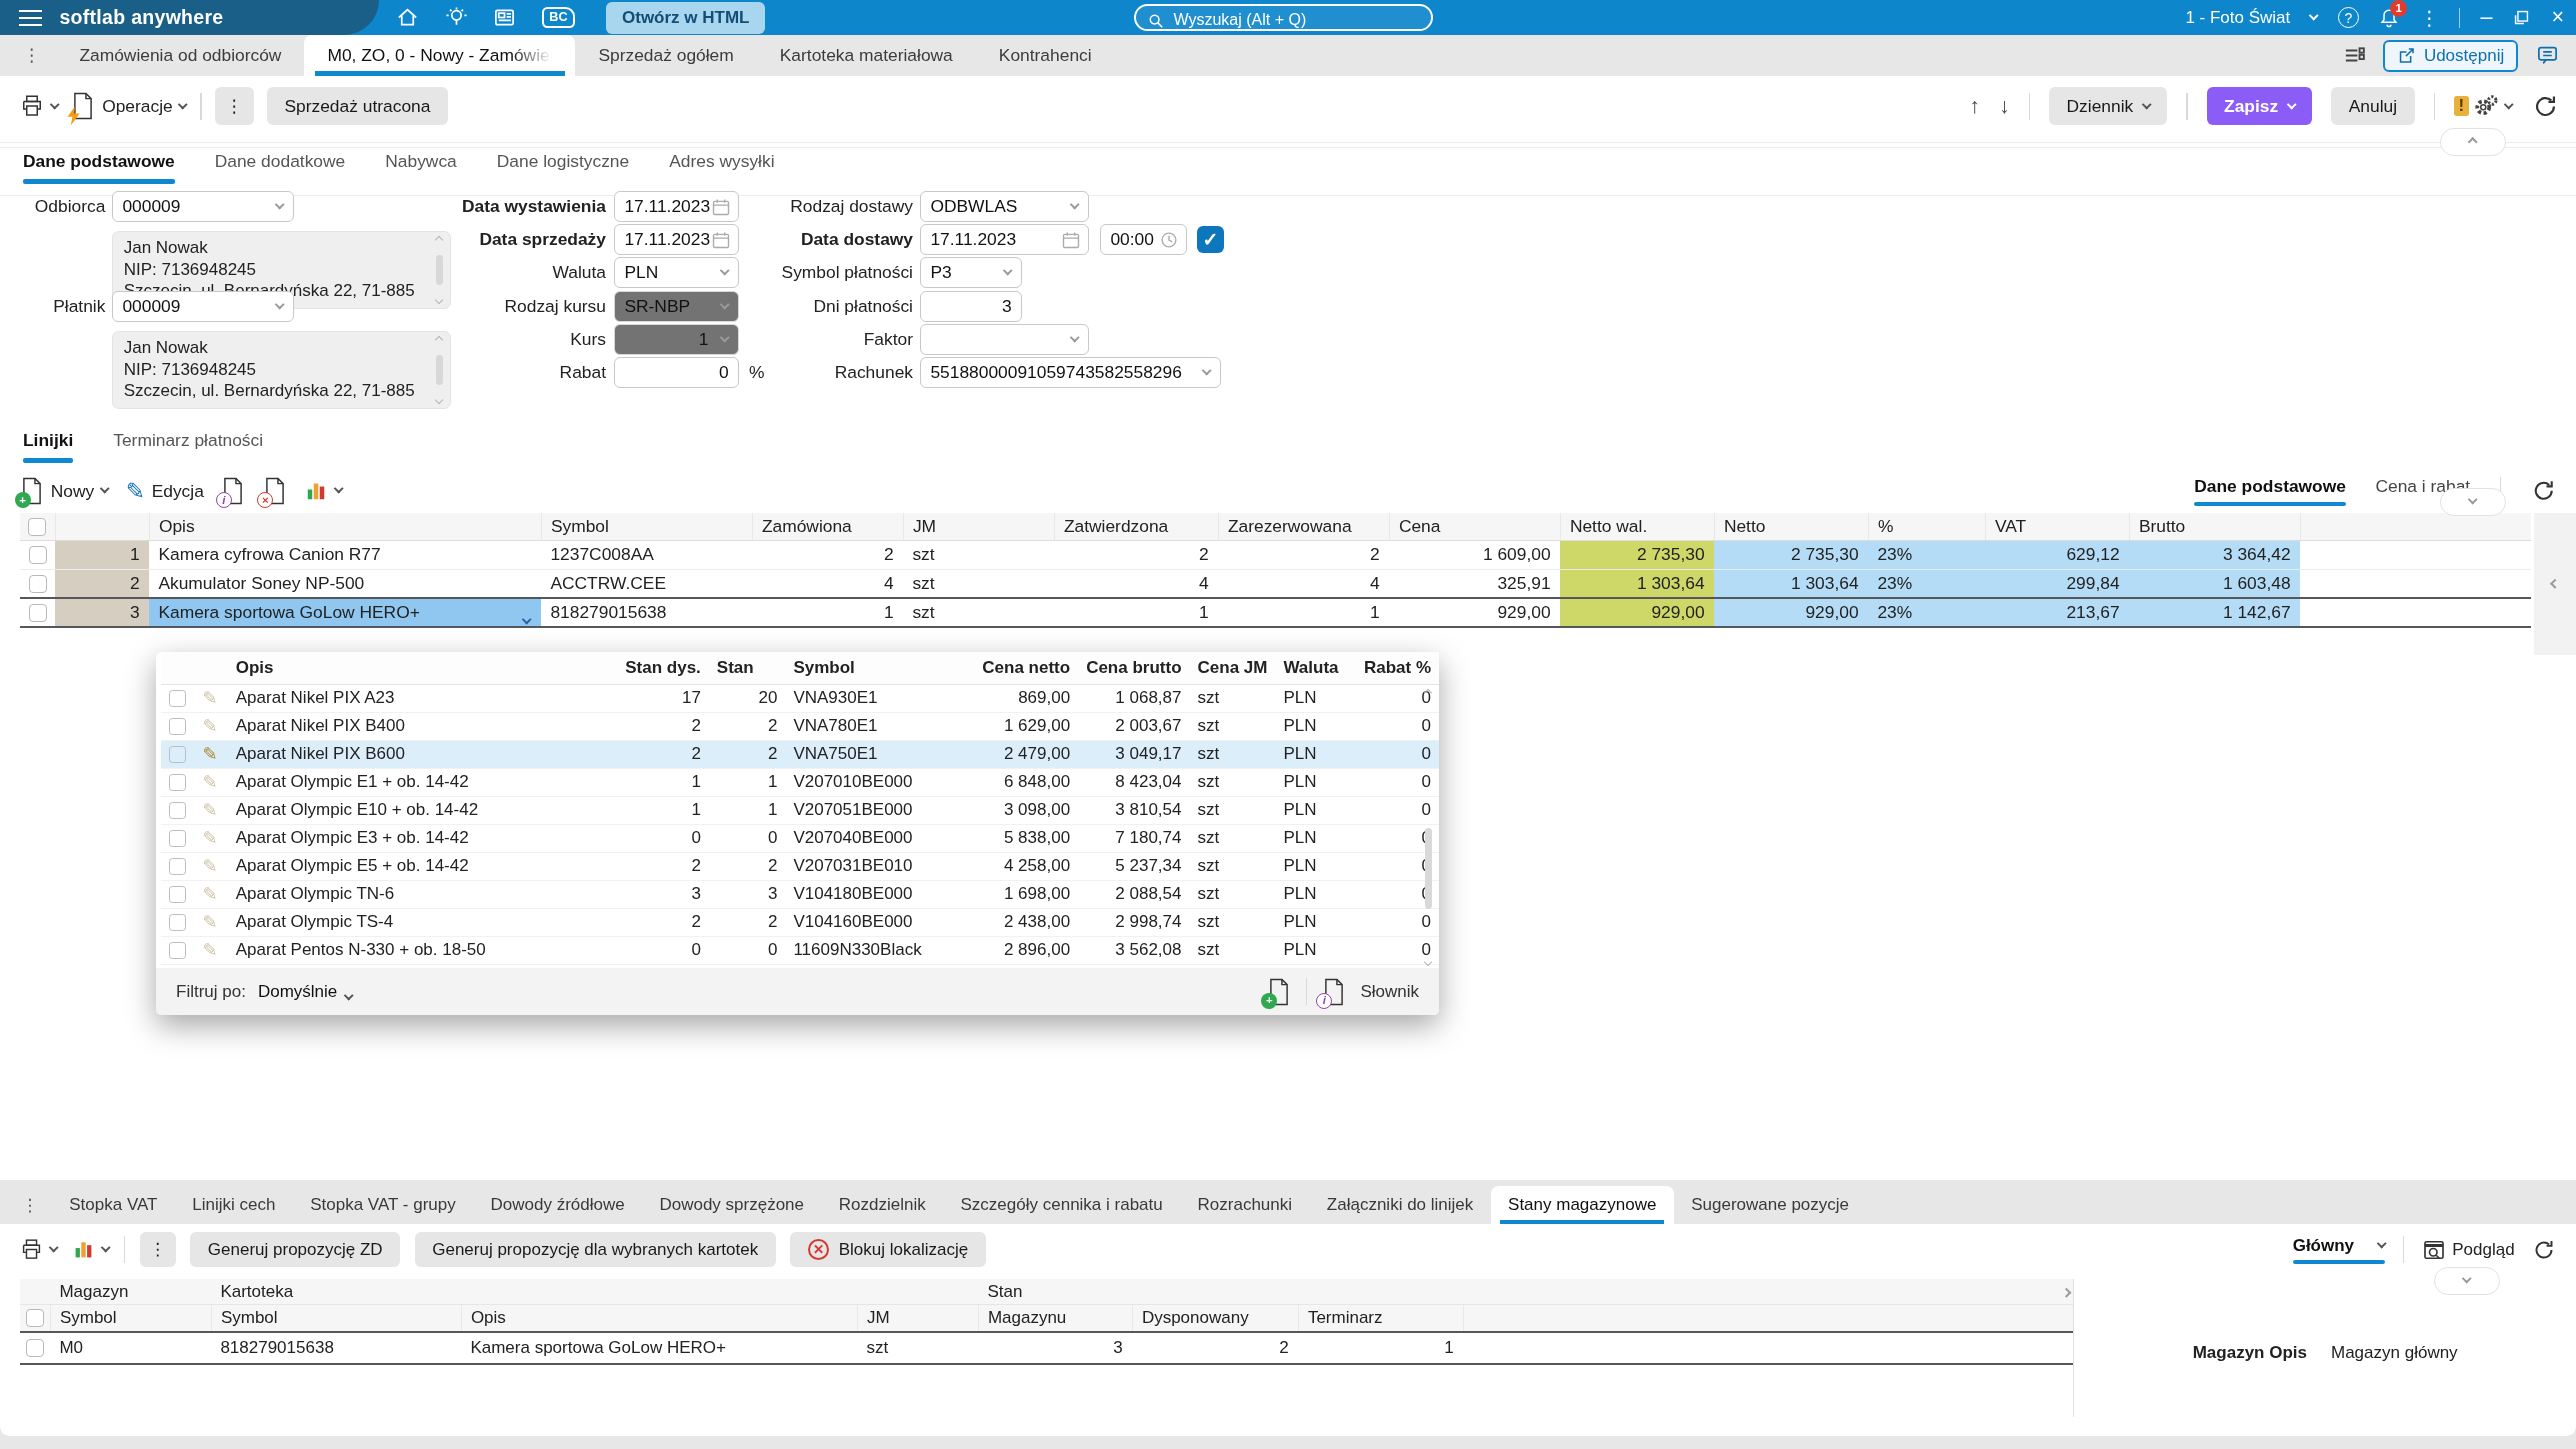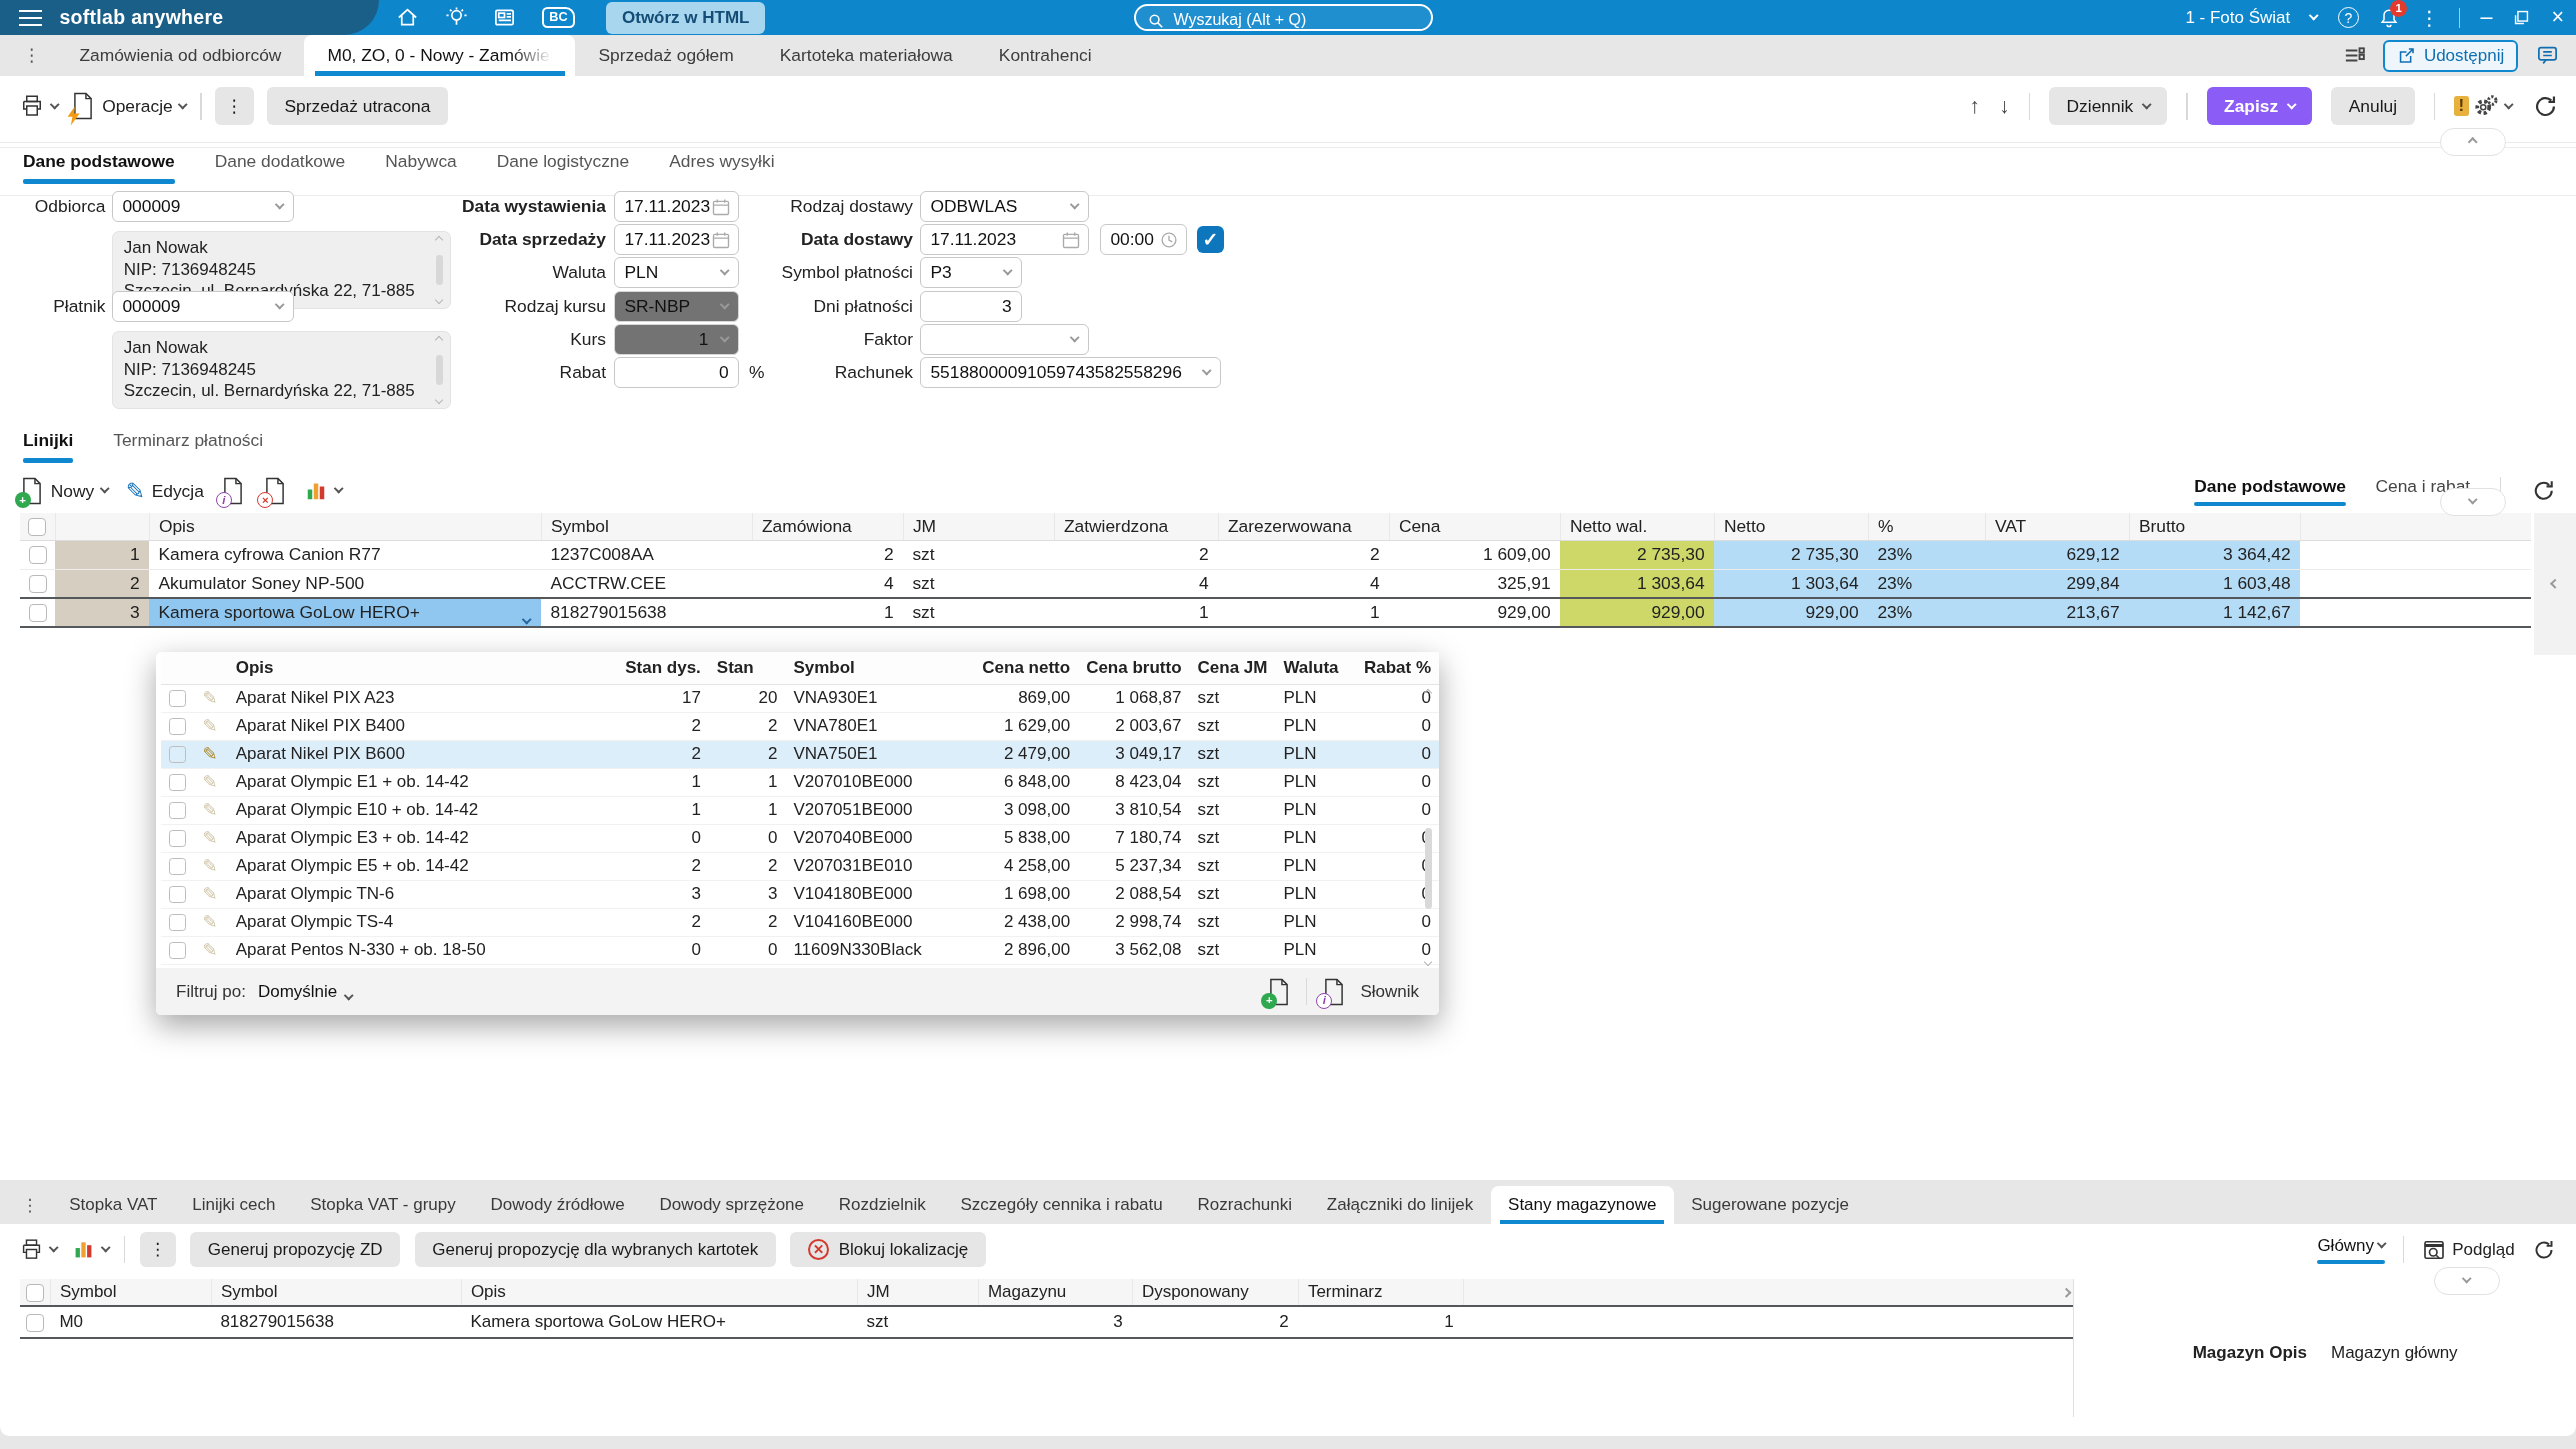--- a/index.html
+++ b/index.html
@@ -125,21 +125,21 @@
 .pscroll .thumb{width:6.7px;flex:0 0 81px;background:#d9d9d9;border-radius:3.4px;margin-top:81px}
 
 .btabs{position:absolute;top:1186px;left:0;width:2576px;height:38px;display:flex;align-items:stretch;font-size:17px;color:#3a3a3a}
 .btabs .ovf{display:flex;align-items:center;padding:0 13.4px 0 21.5px;color:#555}
 .btab{display:flex;align-items:center;padding:0 17.4px;position:relative;white-space:nowrap}
 .btab.active{background:#fff;border-radius:8px 8px 0 0;color:#111}
 .btab.active::after{content:"";position:absolute;left:9.4px;right:9.4px;bottom:0;height:4px;background:#1088cf}
 .bcard{position:absolute;top:1224px;left:0;width:2576px;height:212px;background:#fff;border-radius:0 0 9.4px 9.4px}
 .btoolbar{position:absolute;top:6.7px;left:20px;right:20px;height:38px;display:flex;align-items:center;gap:14.8px;font-size:17px}
 .btoolbar .right{margin-left:auto;display:flex;align-items:center;gap:17.4px}
-.mainview{position:relative;padding-bottom:8px;font-weight:normal;color:#111;display:flex;align-items:center;gap:4px}
+.mainview{position:relative;padding-bottom:8px;font-weight:bold;color:#111;display:flex;align-items:center;gap:24px}
 .mainview::after{content:"";position:absolute;left:0;right:0;bottom:0;height:4px;background:#1088cf;border-radius:2px}
 table.grid2{position:absolute;top:55px;left:20px;border-collapse:collapse;table-layout:fixed;font-size:17px}
 .grid2 th{font-weight:normal;text-align:left;background:#f6f6f6;color:#222;padding:0 9.4px;white-space:nowrap}
 .grid2 tr.g th{height:25.5px;border-bottom:1.3px solid #e6e6e6}
 .grid2 tr.s th{height:27px;border-bottom:1.3px solid #ddd;border-left:0.7px solid #e8e8e8}
 .grid2 tr.s th:first-child{border-left:none}
 .grid2 td{height:32px;padding:0 9.4px;background:#fff;white-space:nowrap}
 .grid2 tr.sel td{border-top:2px solid #55585a;border-bottom:2px solid #55585a}
 .grid2 .num{text-align:right}
 .grid2 th.cb,.grid2 td.cb{padding:0;text-align:center}
@@ -905,20 +905,27 @@
         <col style="width:161px">
         <col style="width:250px">
         <col style="width:396px">
       <col style="width:121px">
         <col style="width:154px">
         <col style="width:166px">
         <col style="width:165px">
         <col style="width:610px">
     </colgroup>
     <thead>
+      <tr class="g">
+        <th></th>
+        <th>Magazyn</th>
+        <th colspan="3">Kartoteka</th>
+        <th colspan="3">Stan</th>
+        <th></th>
+      </tr>
       <tr class="s">
         <th class="cb"><span class="cbox"></span></th>
         <th>Symbol</th>
         <th>Symbol</th>
         <th>Opis</th>
         <th>JM</th>
         <th>Magazynu</th>
         <th>Dysponowany</th>
         <th>Terminarz</th>
         <th></th>

